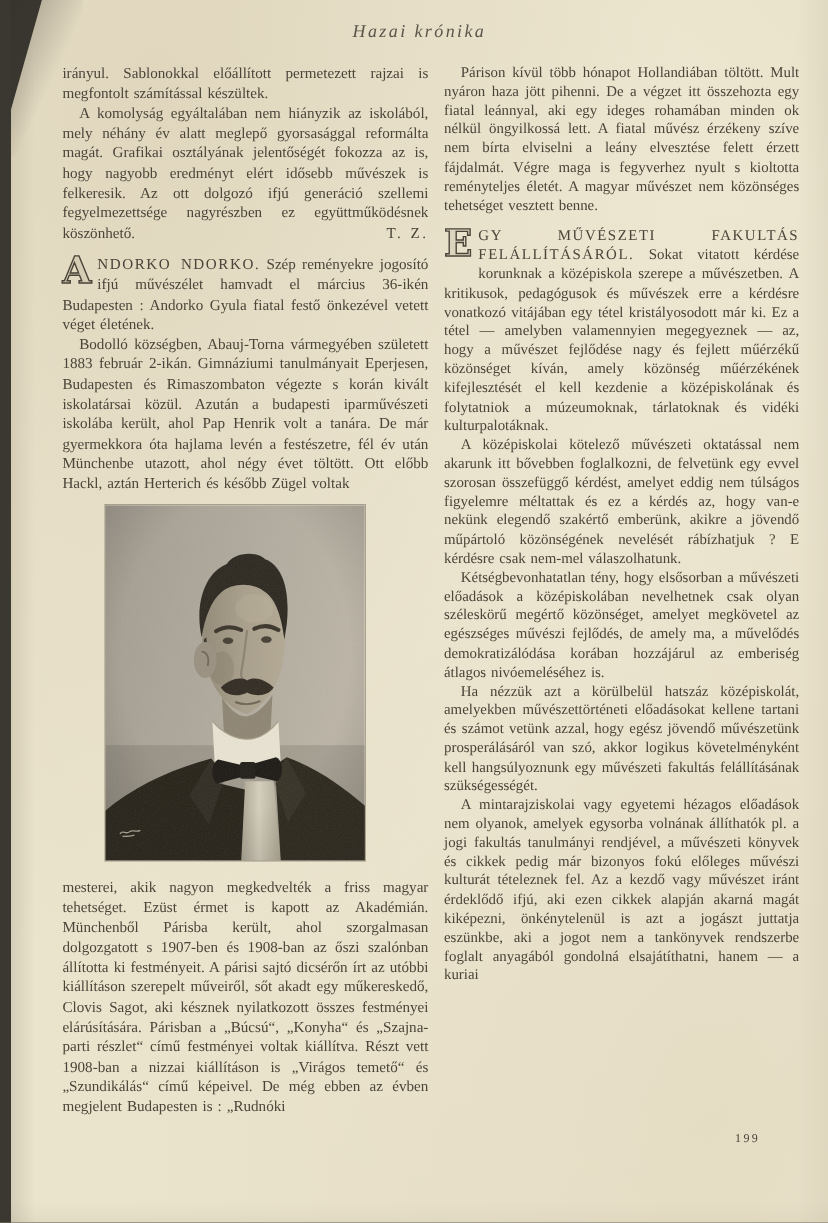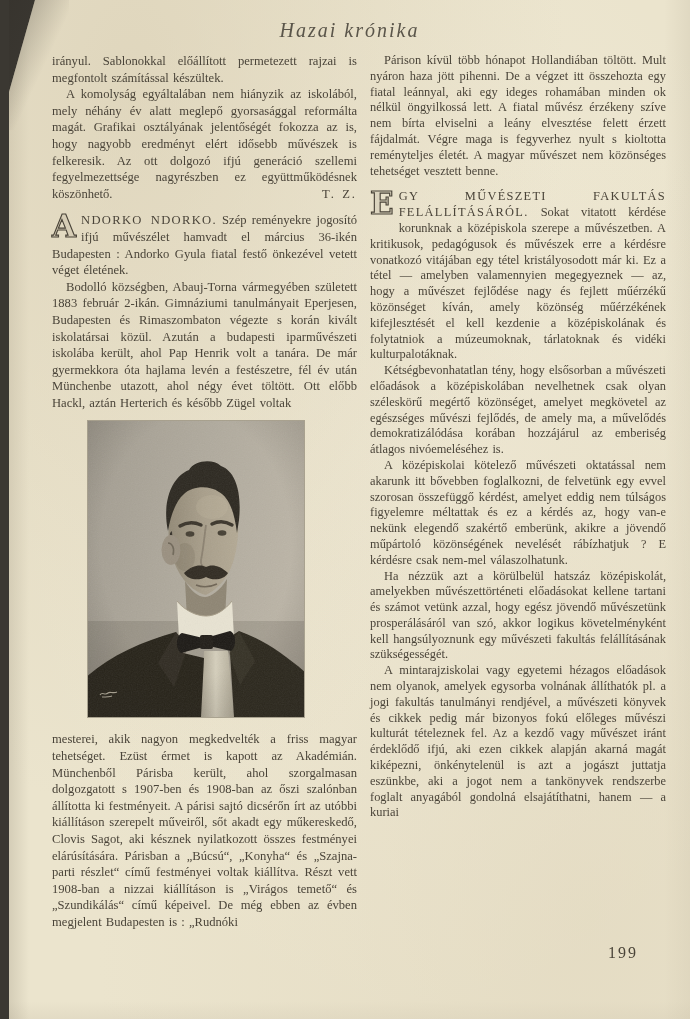--- a/index.html
+++ b/index.html
@@ -21,21 +21,21 @@
     clip-path:polygon(26px 0, 100% 0, 100% 100%, 0 100%, 0 92px);
     color:#4a4439;
   }
   .corner-shade{
     position:absolute;left:9px;top:0;width:60px;height:130px;
     background:linear-gradient(115deg, rgba(50,46,40,.38), rgba(50,46,40,0) 55%);
     pointer-events:none;
   }
   .running-head{
     position:absolute;top:19px;left:0;width:100%;
-    text-align:center;font-style:italic;font-size:20px;
+    text-align:center;font-style:italic;font-size:15px;
     letter-spacing:2px;color:#5a554a;
   }
   .col{position:absolute;top:53px;}
   .col-left{left:43px;width:305px;font-size:12.6px;line-height:16.6px;}
   .col-right{left:361px;width:296px;font-size:12.4px;line-height:15.8px;}
   .col p{margin:0;text-align:justify;text-indent:14px;word-spacing:1px;}
   .col p.noindent{text-indent:0;}
   .col p.article{text-indent:0;margin-top:10px;}
   .dropcap{
     float:left;
@@ -50,21 +50,21 @@
   .article-title{letter-spacing:1.3px;word-spacing:2.5px;}
   .sig{float:right;letter-spacing:2px;}
   .photo-wrap{
     width:216px;height:296px;margin:10px 0 14px 36px;
     box-shadow:0 0 0 1px rgba(92,85,71,.45);
     position:relative;
   }
   .photo-wrap svg{display:block;}
   .pagenum{
     position:absolute;top:944px;left:586px;width:56px;
-    text-align:center;font-size:16px;letter-spacing:2px;color:#4a4439;
+    text-align:center;font-size:10px;letter-spacing:2px;color:#4a4439;
   }
 </style>
 </head>
 <body>
 
 <div class="paper">
 
   <div class="running-head">Hazai krónika</div>
 
   <div class="col col-left">
@@ -139,22 +139,22 @@
     </div>
 
     <p class="noindent">mesterei, akik nagyon megkedvelték a friss magyar tehetséget. Ezüst érmet is kapott az Akadémián. Münchenből Párisba került, ahol szorgalmasan dolgozgatott s 1907-ben és 1908-ban az őszi szalónban állította ki festményeit. A párisi sajtó dicsérőn írt az utóbbi kiállításon szerepelt műveiről, sőt akadt egy műkereskedő, Clovis Sagot, aki késznek nyilatkozott összes festményei elárúsítására. Párisban a „Búcsú“, „Konyha“ és „Szajna-parti részlet“ című festményei voltak kiállítva. Részt vett 1908-ban a nizzai kiállításon is „Virágos temető“ és „Szundikálás“ című képeivel. De még ebben az évben megjelent Budapesten is : „Rudnóki</p>
   </div>
 
   <div class="col col-right">
     <p>Párison kívül több hónapot Hollandiában töltött. Mult nyáron haza jött pihenni. De a végzet itt összehozta egy fiatal leánnyal, aki egy ideges rohamában minden ok nélkül öngyilkossá lett. A fiatal művész érzékeny szíve nem bírta elviselni a leány elvesztése felett érzett fájdalmát. Végre maga is fegyverhez nyult s kioltotta reményteljes életét. A magyar művészet nem közönséges tehetséget vesztett benne.</p>
 
     <p class="article"><span class="dropcap">E</span><span class="article-title">GY MŰVÉSZETI FAKULTÁS FELÁLLÍTÁSÁRÓL.</span><span> Sokat vitatott kérdése korunknak a középiskola szerepe a művészetben. A kritikusok, pedagógusok és művészek erre a kérdésre vonatkozó vitájában egy tétel kristályosodott már ki. Ez a tétel — amelyben valamennyien megegyeznek — az, hogy a művészet fejlődése nagy és fejlett műérzékű közönséget kíván, amely közönség műérzékének kifejlesztését el kell kezdenie a középiskolának és folytatniok a múzeumoknak, tárlatoknak és vidéki kulturpalotáknak.</span></p>
 
+    <p>A középiskolai kötelező művészeti oktatással nem akarunk itt bővebben foglalkozni, de felvetünk egy evvel szorosan összefüggő kérdést, amelyet eddig nem túlságos figyelemre méltattak és ez a kérdés az, hogy van-e nekünk elegendő szakértő emberünk, akikre a jövendő műpártoló közönségének nevelését rábízhatjuk ? E kérdésre csak nem-mel válaszolhatunk.</p>
     <p>Kétségbevonhatatlan tény, hogy elsősorban a művészeti előadások a középiskolában nevelhetnek csak olyan széleskörű megértő közönséget, amelyet megkövetel az egészséges művészi fejlődés, de amely ma, a művelődés demokratizálódása korában hozzájárul az emberiség átlagos nivóemeléséhez is.</p>
-    <p>A középiskolai kötelező művészeti oktatással nem akarunk itt bővebben foglalkozni, de felvetünk egy evvel szorosan összefüggő kérdést, amelyet eddig nem túlságos figyelemre méltattak és ez a kérdés az, hogy van-e nekünk elegendő szakértő emberünk, akikre a jövendő műpártoló közönségének nevelését rábízhatjuk ? E kérdésre csak nem-mel válaszolhatunk.</p>
     <p>Ha nézzük azt a körülbelül hatszáz középiskolát, amelyekben művészettörténeti előadásokat kellene tartani és számot vetünk azzal, hogy egész jövendő művészetünk prosperálásáról van szó, akkor logikus követelményként kell hangsúlyoznunk egy művészeti fakultás felállításának szükségességét.</p>
     <p>A mintarajziskolai vagy egyetemi hézagos előadások nem olyanok, amelyek egysorba volnának állíthatók pl. a jogi fakultás tanulmányi rendjével, a művészeti könyvek és cikkek pedig már bizonyos fokú előleges művészi kulturát tételeznek fel. Az a kezdő vagy művészet iránt érdeklődő ifjú, aki ezen cikkek alapján akarná magát kiképezni, önkénytelenül is azt a jogászt juttatja eszünkbe, aki a jogot nem a tankönyvek rendszerbe foglalt anyagából gondolná elsajátíthatni, hanem — a kuriai</p>
   </div>
 
   <div class="pagenum">199</div>
 </div>
 
 <div class="corner-shade"></div>
 
 </body></html>

